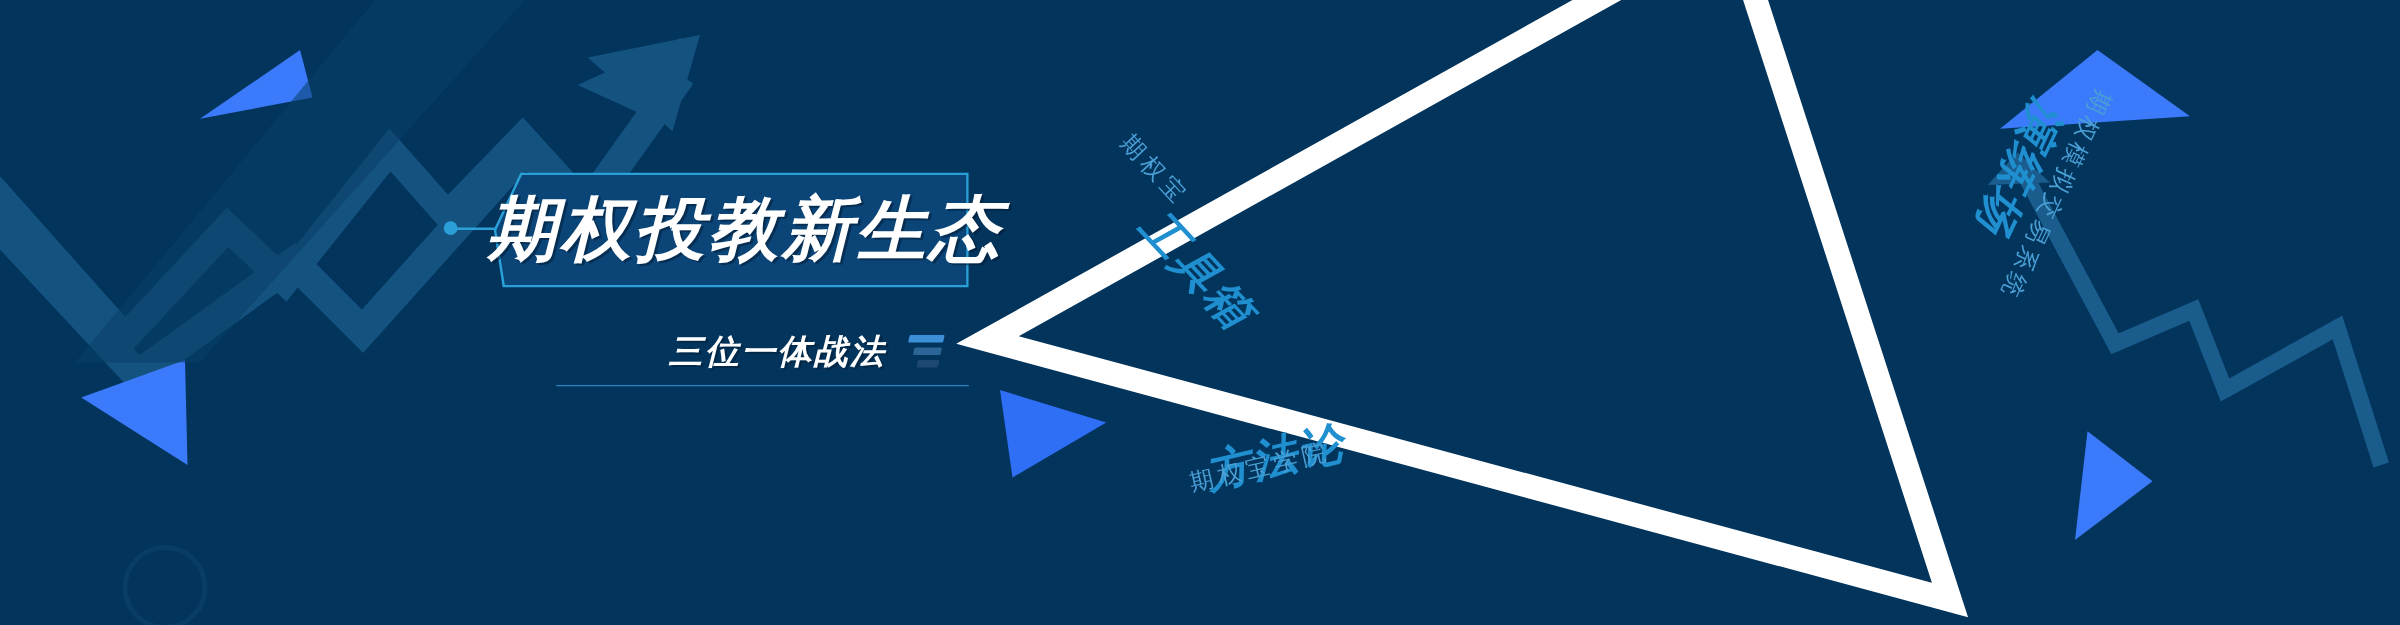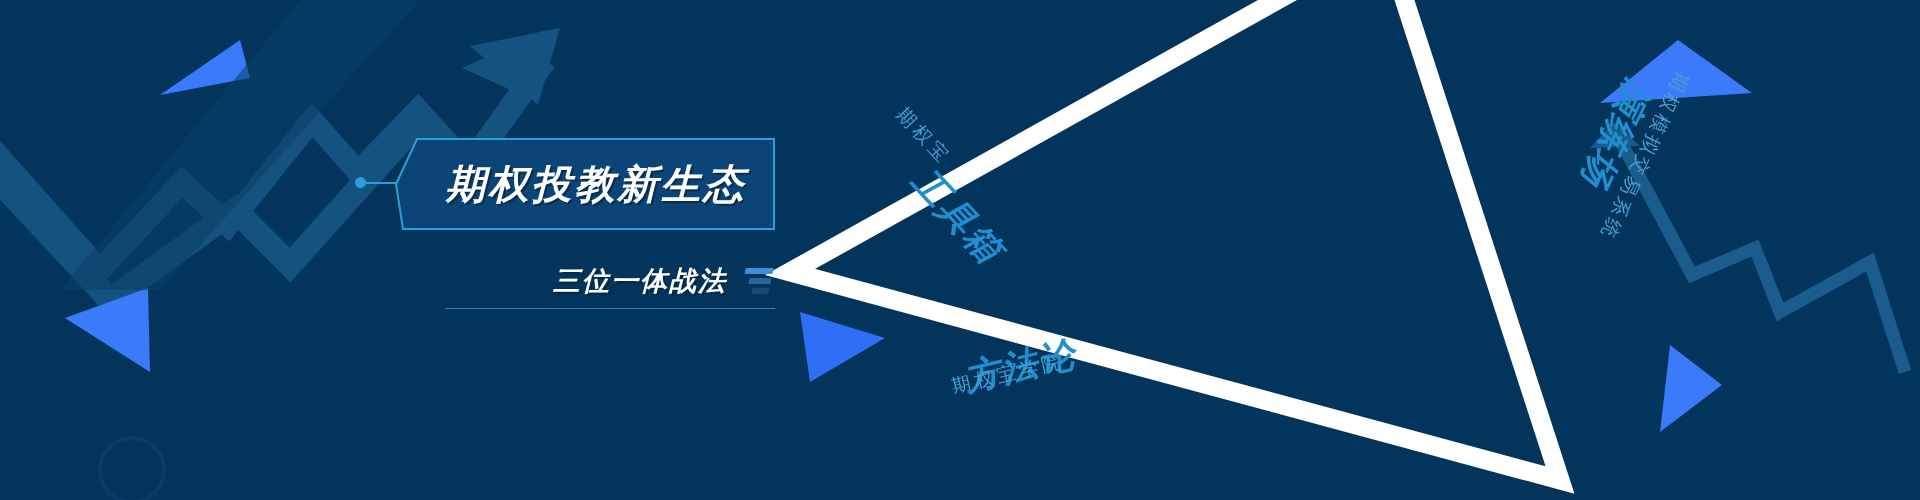--- a/index.html
+++ b/index.html
@@ -40,21 +40,21 @@
     left: 0;
     top: 0;
     width: 380px;
     height: 92px;
     display: flex;
     align-items: center;
     justify-content: center;
     padding-left: 22px;
     box-sizing: border-box;
     color: #ffffff;
-    font-size: 40px;
+    font-size: 56px;
     font-weight: bold;
     font-style: italic;
     letter-spacing: 3px;
     text-shadow: 2px 2px 0 rgba(1,28,52,0.55);
     white-space: nowrap;
     text-align: center;
   }
 
   .badge-dot {
     position: absolute;
@@ -70,21 +70,21 @@
     left: 364px;
     top: 182px;
     width: 33px;
     height: 2px;
     background: #2a9fd8;
   }
 
   
   .subtitle-row {
     position: absolute;
-    left: 441px;
+    left: 423px;
     top: 258px;
     width: 330px;
     height: 46px;
     display: flex;
     align-items: center;
     justify-content: flex-end;
     gap: 16px;
   }
   .subtitle-text {
     color: #ffffff;

